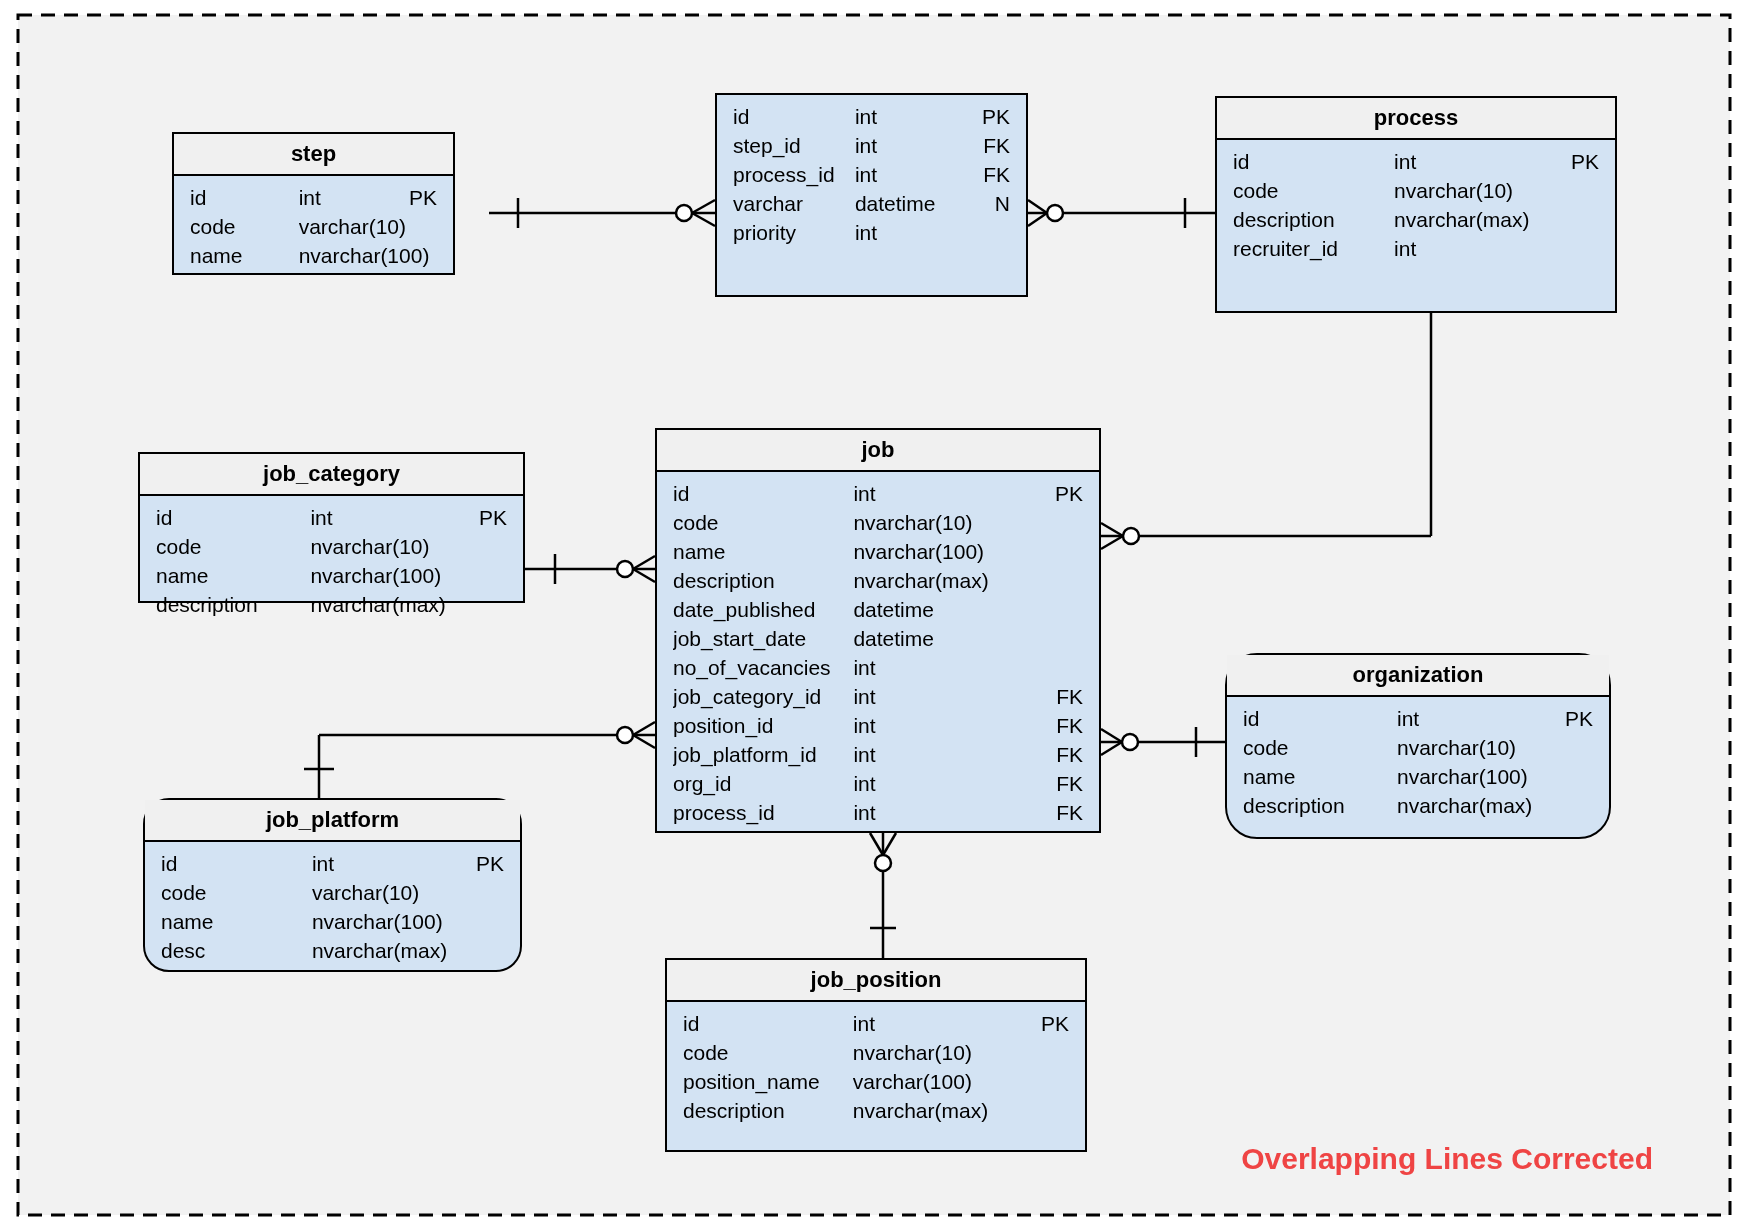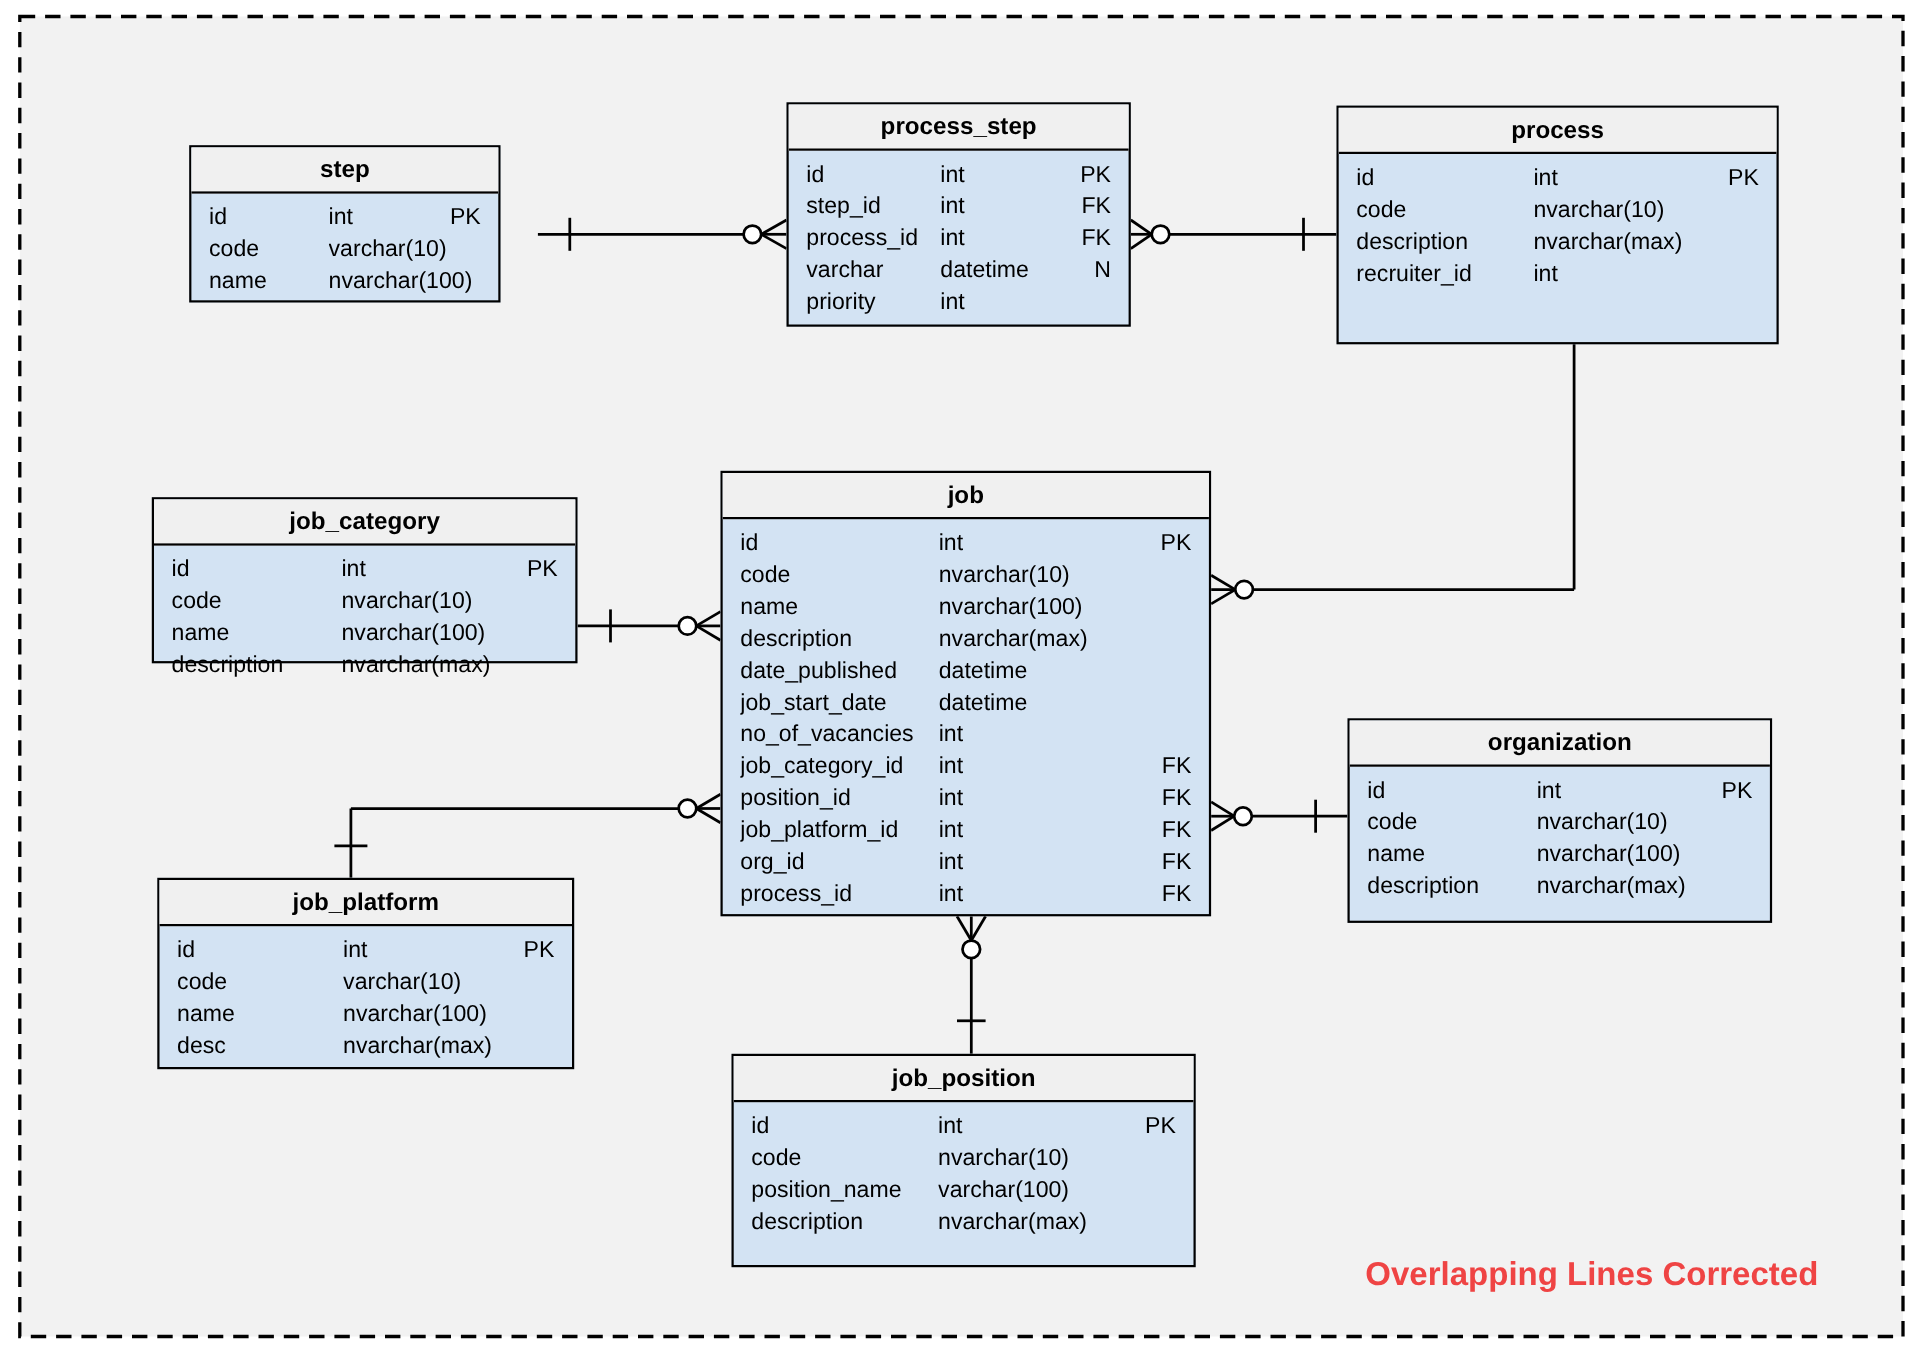--- a/index.html
+++ b/index.html
@@ -130,21 +130,20 @@
             <span class="field-key"></span>
           </div>
           <div class="field-row">
             <span class="field-name">name</span>
             <span class="field-type">nvarchar(100)</span>
             <span class="field-key"></span>
           </div>
         </div>
       </div>
       <div class="entity" style="left: 715px; top: 93px; width: 313px; height: 204px;">
-        <div class="entity-title">process_step</div>
         <div class="entity-body">
           <div class="field-row">
             <span class="field-name">id</span>
             <span class="field-type">int</span>
             <span class="field-key">PK</span>
           </div>
           <div class="field-row">
             <span class="field-name">step_id</span>
             <span class="field-type">int</span>
             <span class="field-key">FK</span>
@@ -274,21 +273,21 @@
             <span class="field-type">nvarchar(100)</span>
             <span class="field-key"></span>
           </div>
           <div class="field-row">
             <span class="field-name">description</span>
             <span class="field-type">nvarchar(max)</span>
             <span class="field-key"></span>
           </div>
         </div>
       </div>
-      <div class="entity" style="left: 143px; top: 798px; width: 379px; height: 174px;">
+      <div class="entity" style="left: 143px; top: 798px; width: 379px; height: 174px; border-radius: 26px;">
         <div class="entity-title">job_platform</div>
         <div class="entity-body">
           <div class="field-row">
             <span class="field-name">id</span>
             <span class="field-type">int</span>
             <span class="field-key">PK</span>
           </div>
           <div class="field-row">
             <span class="field-name">code</span>
             <span class="field-type">varchar(10)</span>
@@ -299,21 +298,21 @@
             <span class="field-type">nvarchar(100)</span>
             <span class="field-key"></span>
           </div>
           <div class="field-row">
             <span class="field-name">desc</span>
             <span class="field-type">nvarchar(max)</span>
             <span class="field-key"></span>
           </div>
         </div>
       </div>
-      <div class="entity" style="left: 1225px; top: 653px; width: 386px; height: 186px;">
+      <div class="entity" style="left: 1225px; top: 653px; width: 386px; height: 186px; border-radius: 32px;">
         <div class="entity-title">organization</div>
         <div class="entity-body">
           <div class="field-row">
             <span class="field-name">id</span>
             <span class="field-type">int</span>
             <span class="field-key">PK</span>
           </div>
           <div class="field-row">
             <span class="field-name">code</span>
             <span class="field-type">nvarchar(10)</span>

